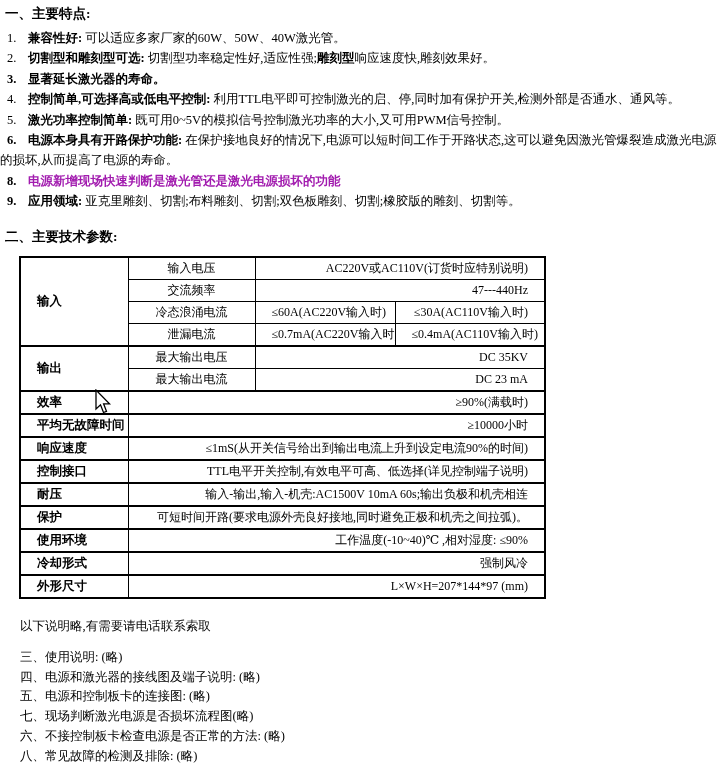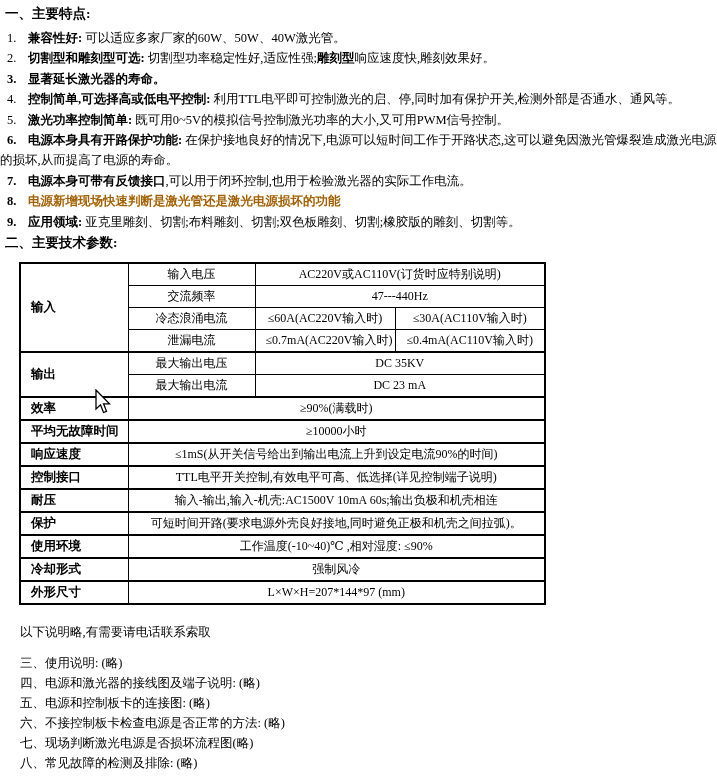--- a/index.html
+++ b/index.html
@@ -10,37 +10,37 @@
   }
   .page{padding:6px 0 0 0;}
   .h-title{
     font-weight:bold;font-size:13.5px;line-height:15px;margin:0 0 7px 5px;font-family:Liberation Serif, serif;
   }
   
   .features{width:717px;}
   .feat{line-height:20.4px;margin:0;}
   .feat .num{display:inline-block;width:21px;margin-left:7px;}
   .b{font-weight:bold;}
-  .red{color:#a16207;}
+  .red{color:#a21caf;}
   
-  .h2-title{margin-top:3px;}
+  .h2-title{margin-top:17px;}
   
   table.specs{
     border-collapse:collapse;table-layout:fixed;width:527px;
     margin:12px 0 0 19px;border:2px solid #000;
     font-size:12px;
   }
   table.specs td{
-    border:1px solid #000;height:21px;padding:0 10px;
+    border:1px solid #000;height:21px;padding:0 16px;
     overflow:hidden;white-space:nowrap;
   }
   table.specs tr.grp td{border-top:2px solid #000;}
   td.cat{font-weight:bold;text-align:left;font-size:12.5px;}
   td.sub{text-align:center;}
-  td.val{text-align:center;padding-left:3px;}
+  td.val{text-align:right;padding-left:3px;}
   
   .note{margin:20px 0 0 20px;line-height:14px;}
   .bottom{margin:15px 0 0 20px;}
   .sec{line-height:19.9px;}
   
   .cursor{position:absolute;left:95px;top:389px;width:17px;height:27px;pointer-events:none;}
 </style>
 </head>
 <body>
 
@@ -48,21 +48,20 @@
 
   <div class="h-title">一、主要特点:</div>
 
   <div class="features">
       <div class="feat"><span class="num">1.</span><span class="b">兼容性好:</span><span> 可以适应多家厂家的60W、50W、40W激光管。</span></div>
       <div class="feat"><span class="num">2.</span><span class="b">切割型和雕刻型可选:</span><span> 切割型功率稳定性好,适应性强;</span><span class="b">雕刻型</span><span>响应速度快,雕刻效果好。</span></div>
       <div class="feat"><span class="num b">3.</span><span class="b">显著延长激光器的寿命。</span></div>
       <div class="feat"><span class="num">4.</span><span class="b">控制简单,可选择高或低电平控制:</span><span> 利用TTL电平即可控制激光的启、停,同时加有保护开关,检测外部是否通水、通风等。</span></div>
       <div class="feat"><span class="num">5.</span><span class="b">激光功率控制简单:</span><span> 既可用0~5V的模拟信号控制激光功率的大小,又可用PWM信号控制。</span></div>
       <div class="feat"><span class="num b">6.</span><span class="b">电源本身具有开路保护功能:</span><span> 在保护接地良好的情况下,电源可以短时间工作于开路状态,这可以避免因激光管爆裂造成激光电源的损坏,从而提高了电源的寿命。</span></div>
-      <div class="feat"><span class="num b">7.</span><span class="b">电源本身可带有反馈接口</span><span>,可以用于闭环控制,也用于检验激光器的实际工作电流。</span></div>
       <div class="feat"><span class="num b">8.</span><span class="b red">电源新增现场快速判断是激光管还是激光电源损坏的功能</span></div>
       <div class="feat"><span class="num b">9.</span><span class="b">应用领域:</span><span> 亚克里雕刻、切割;布料雕刻、切割;双色板雕刻、切割;橡胶版的雕刻、切割等。</span></div>
     </div>
 
   <div class="h-title h2-title">二、主要技术参数:</div>
 
   <table class="specs">
     <colgroup>
       <col style="width:108px">
         <col style="width:127px">
@@ -136,22 +135,22 @@
         </tr>
       </tbody>
   </table>
 
   <div class="note">以下说明略,有需要请电话联系索取</div>
 
   <div class="bottom">
       <div class="sec">三、使用说明: (略)</div>
       <div class="sec">四、电源和激光器的接线图及端子说明: (略)</div>
       <div class="sec">五、电源和控制板卡的连接图: (略)</div>
+      <div class="sec">七、现场判断激光电源是否损坏流程图(略)</div>
       <div class="sec">六、不接控制板卡检查电源是否正常的方法: (略)</div>
-      <div class="sec">七、现场判断激光电源是否损坏流程图(略)</div>
       <div class="sec">八、常见故障的检测及排除: (略)</div>
     </div>
 
 </div>
 
 <svg class="cursor" viewBox="0 0 17 27">
   <path d="M1,1 L1,20 L5.5,15.8 L8.5,23.5 L11.5,22.3 L8.6,14.8 L14.5,14.8 Z" fill="#ffffff" stroke="#000000" stroke-width="1.3"></path>
 </svg>
 
 </body></html>

